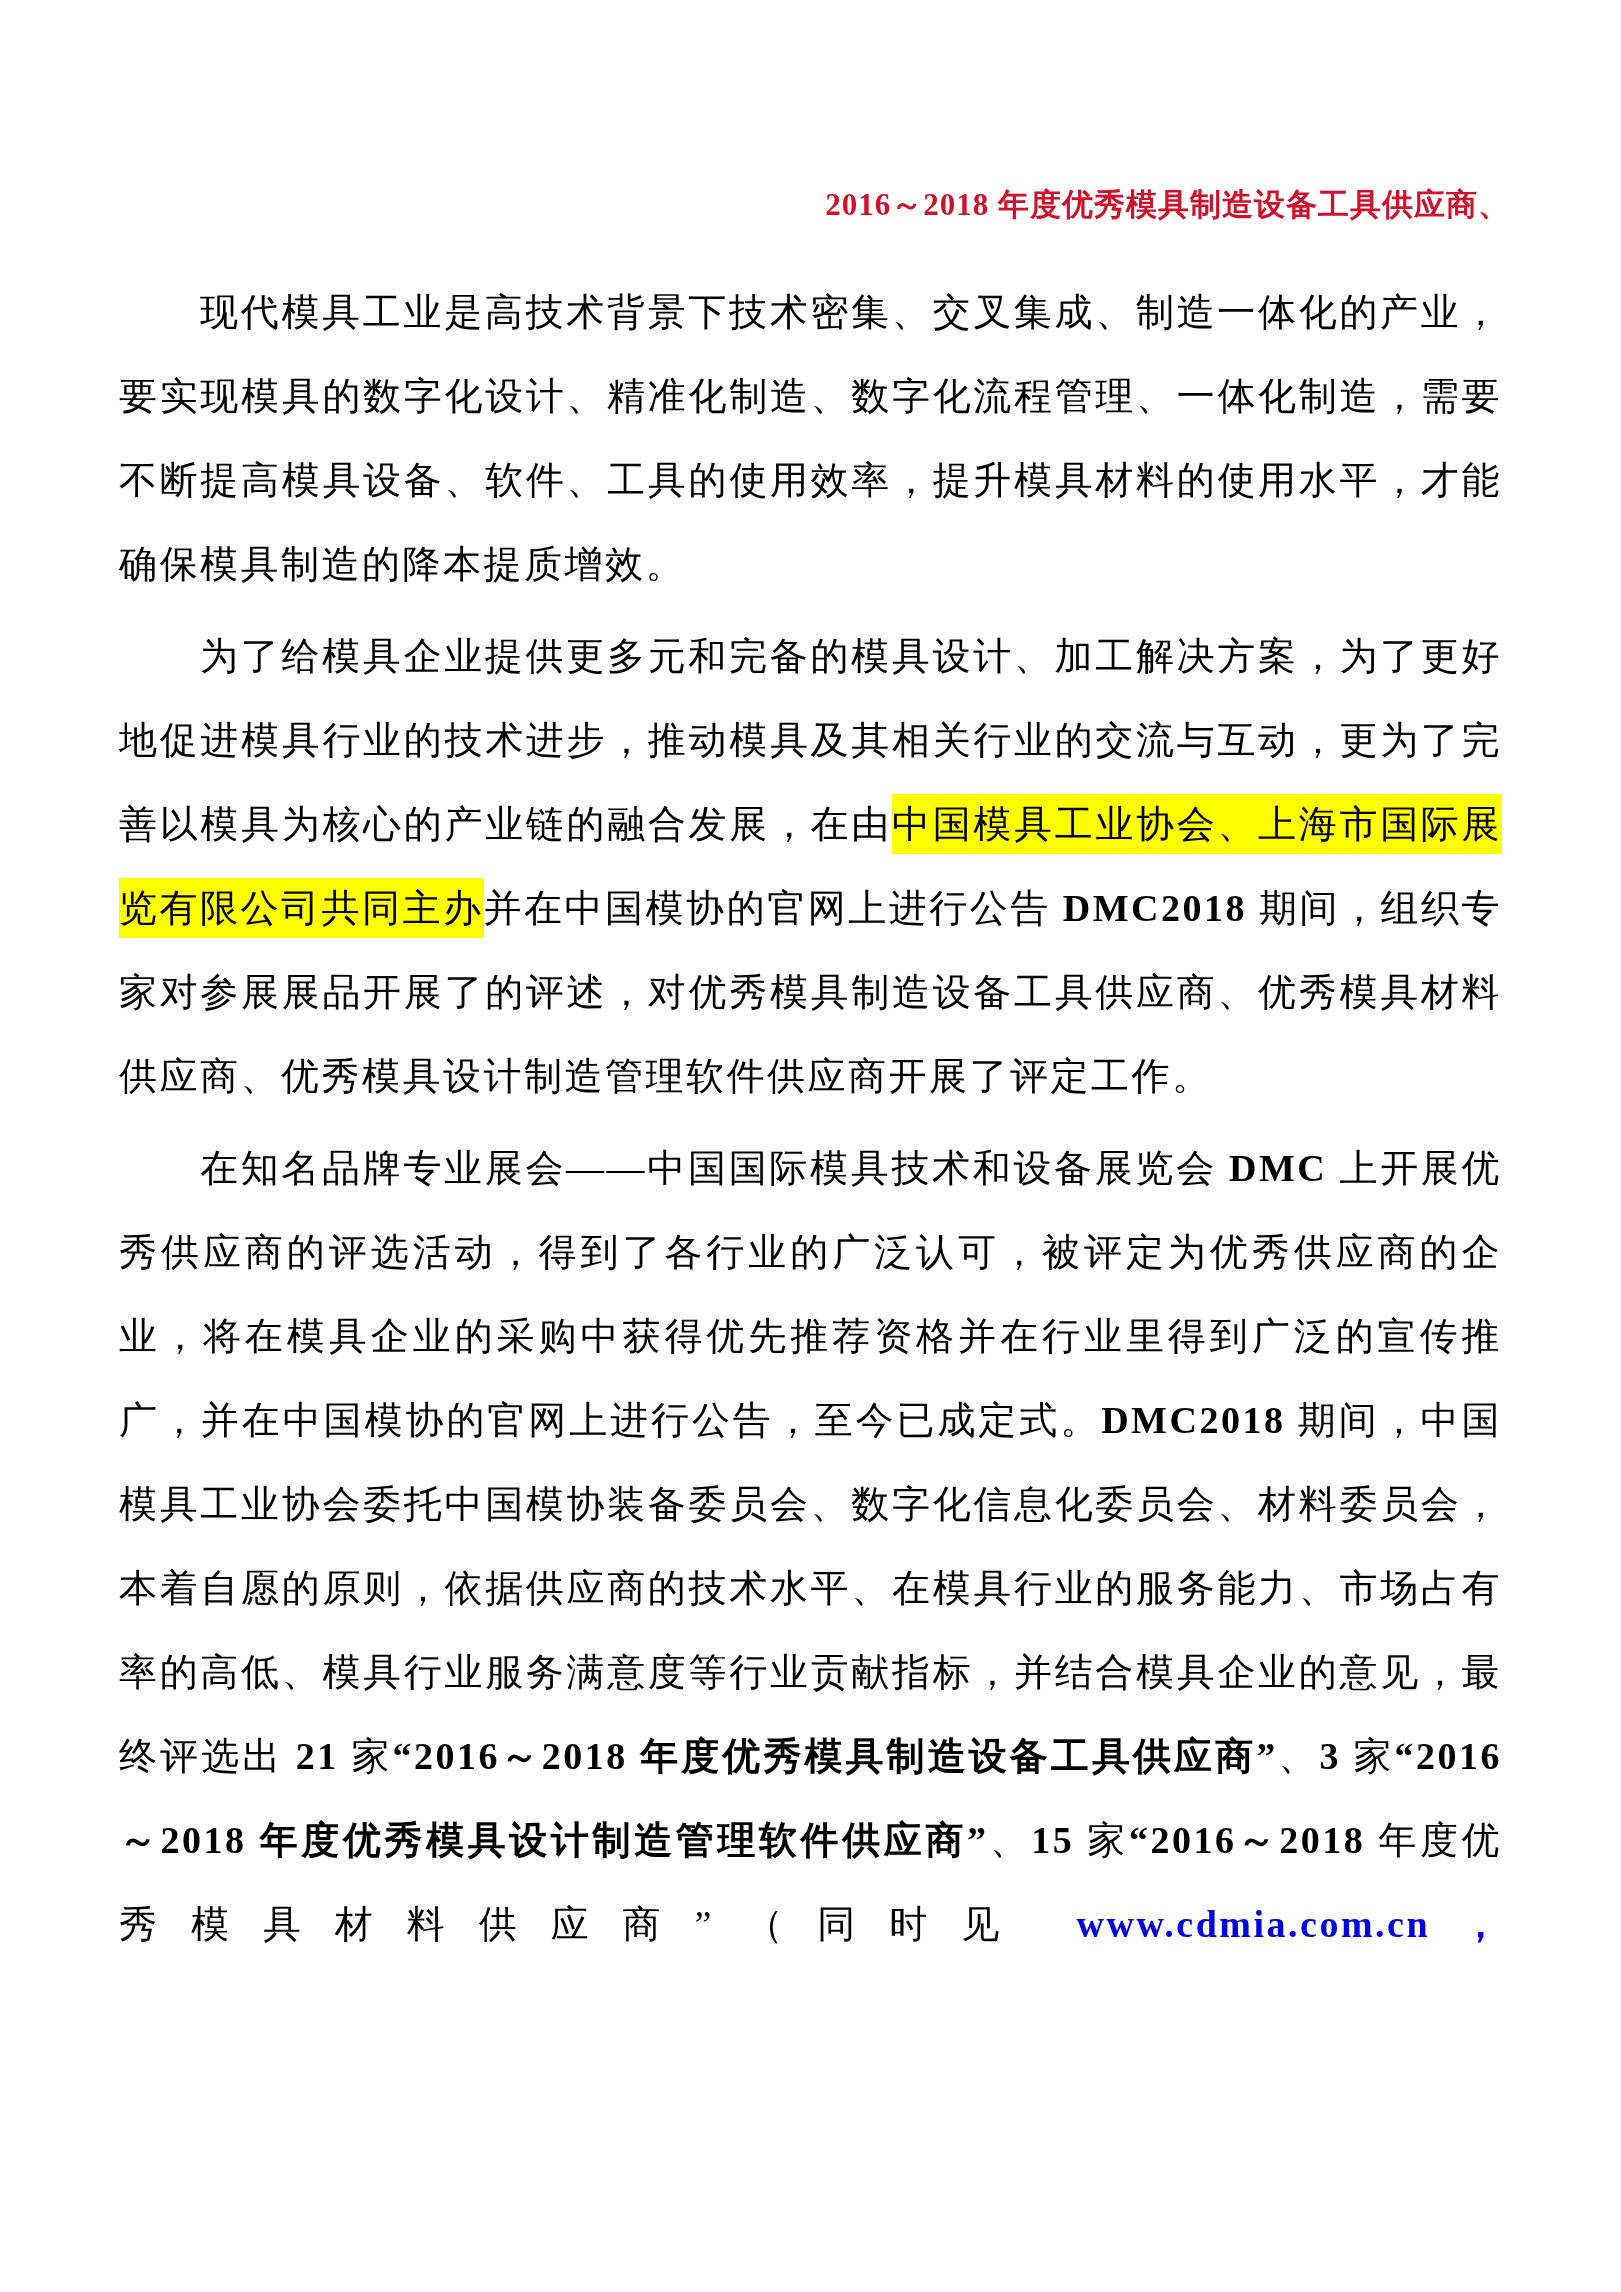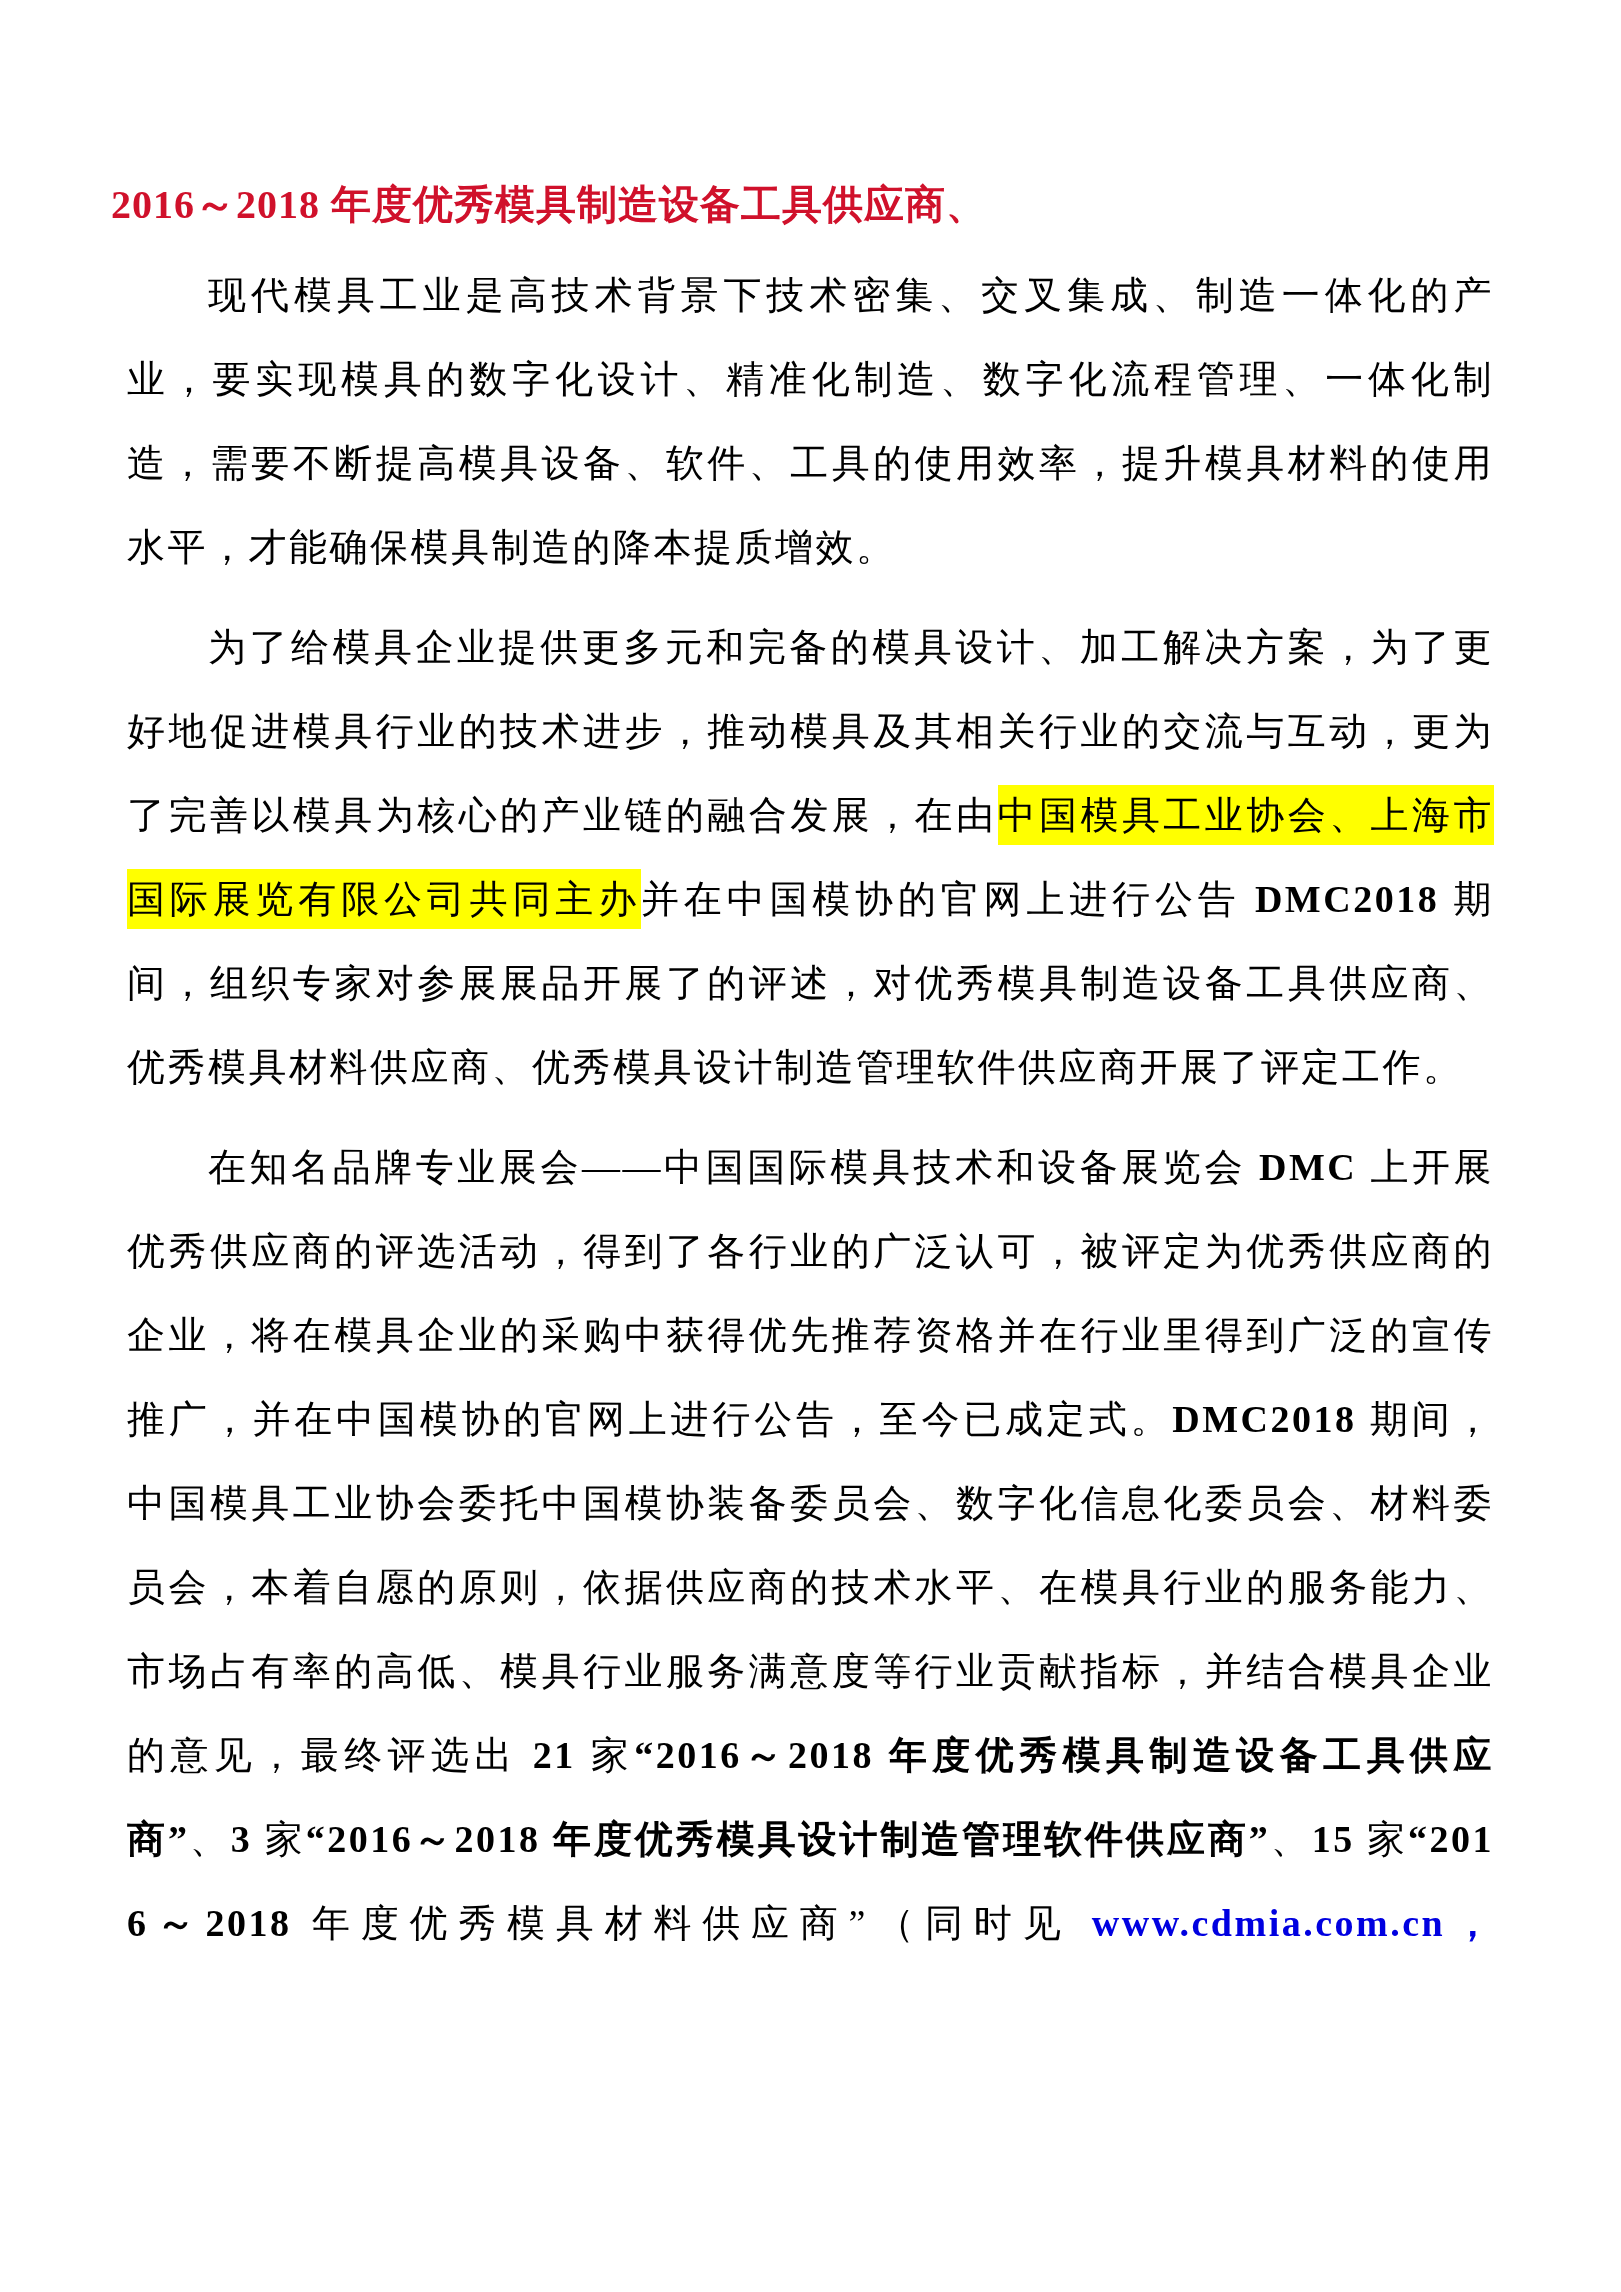--- a/index.html
+++ b/index.html
@@ -14,31 +14,31 @@
     width: 1621px;
     height: 2293px;
     background: #ffffff;
     box-sizing: border-box;
     padding: 174px 111px 0 111px;
     overflow: hidden;
     font-family: "Liberation Serif", "DejaVu Serif", serif;
     color: var(--text-black);
   }
   .title {
-    margin: 0 0 18px 0;
-    text-align: left;
+    margin: 0 0 35px 0;
+    text-align: right;
     color: var(--title-red);
-    font-size: 40px;
+    font-size: 31px;
     font-weight: bold;
     line-height: 61px;
     letter-spacing: 1px;
   }
   .title .tline { display: block; }
   .para {
-    margin: 16px;
+    margin: 8px;
     font-size: 38px;
     line-height: 84px;
     letter-spacing: 2.5px;
     text-align: justify;
     text-indent: 81px;
     word-break: break-all;
   }
   .para.force-last-justify { text-align-last: justify; }
   .b { font-weight: bold; }
   .hl { background: var(--highlight-yellow); padding: 8.8px 0; }

